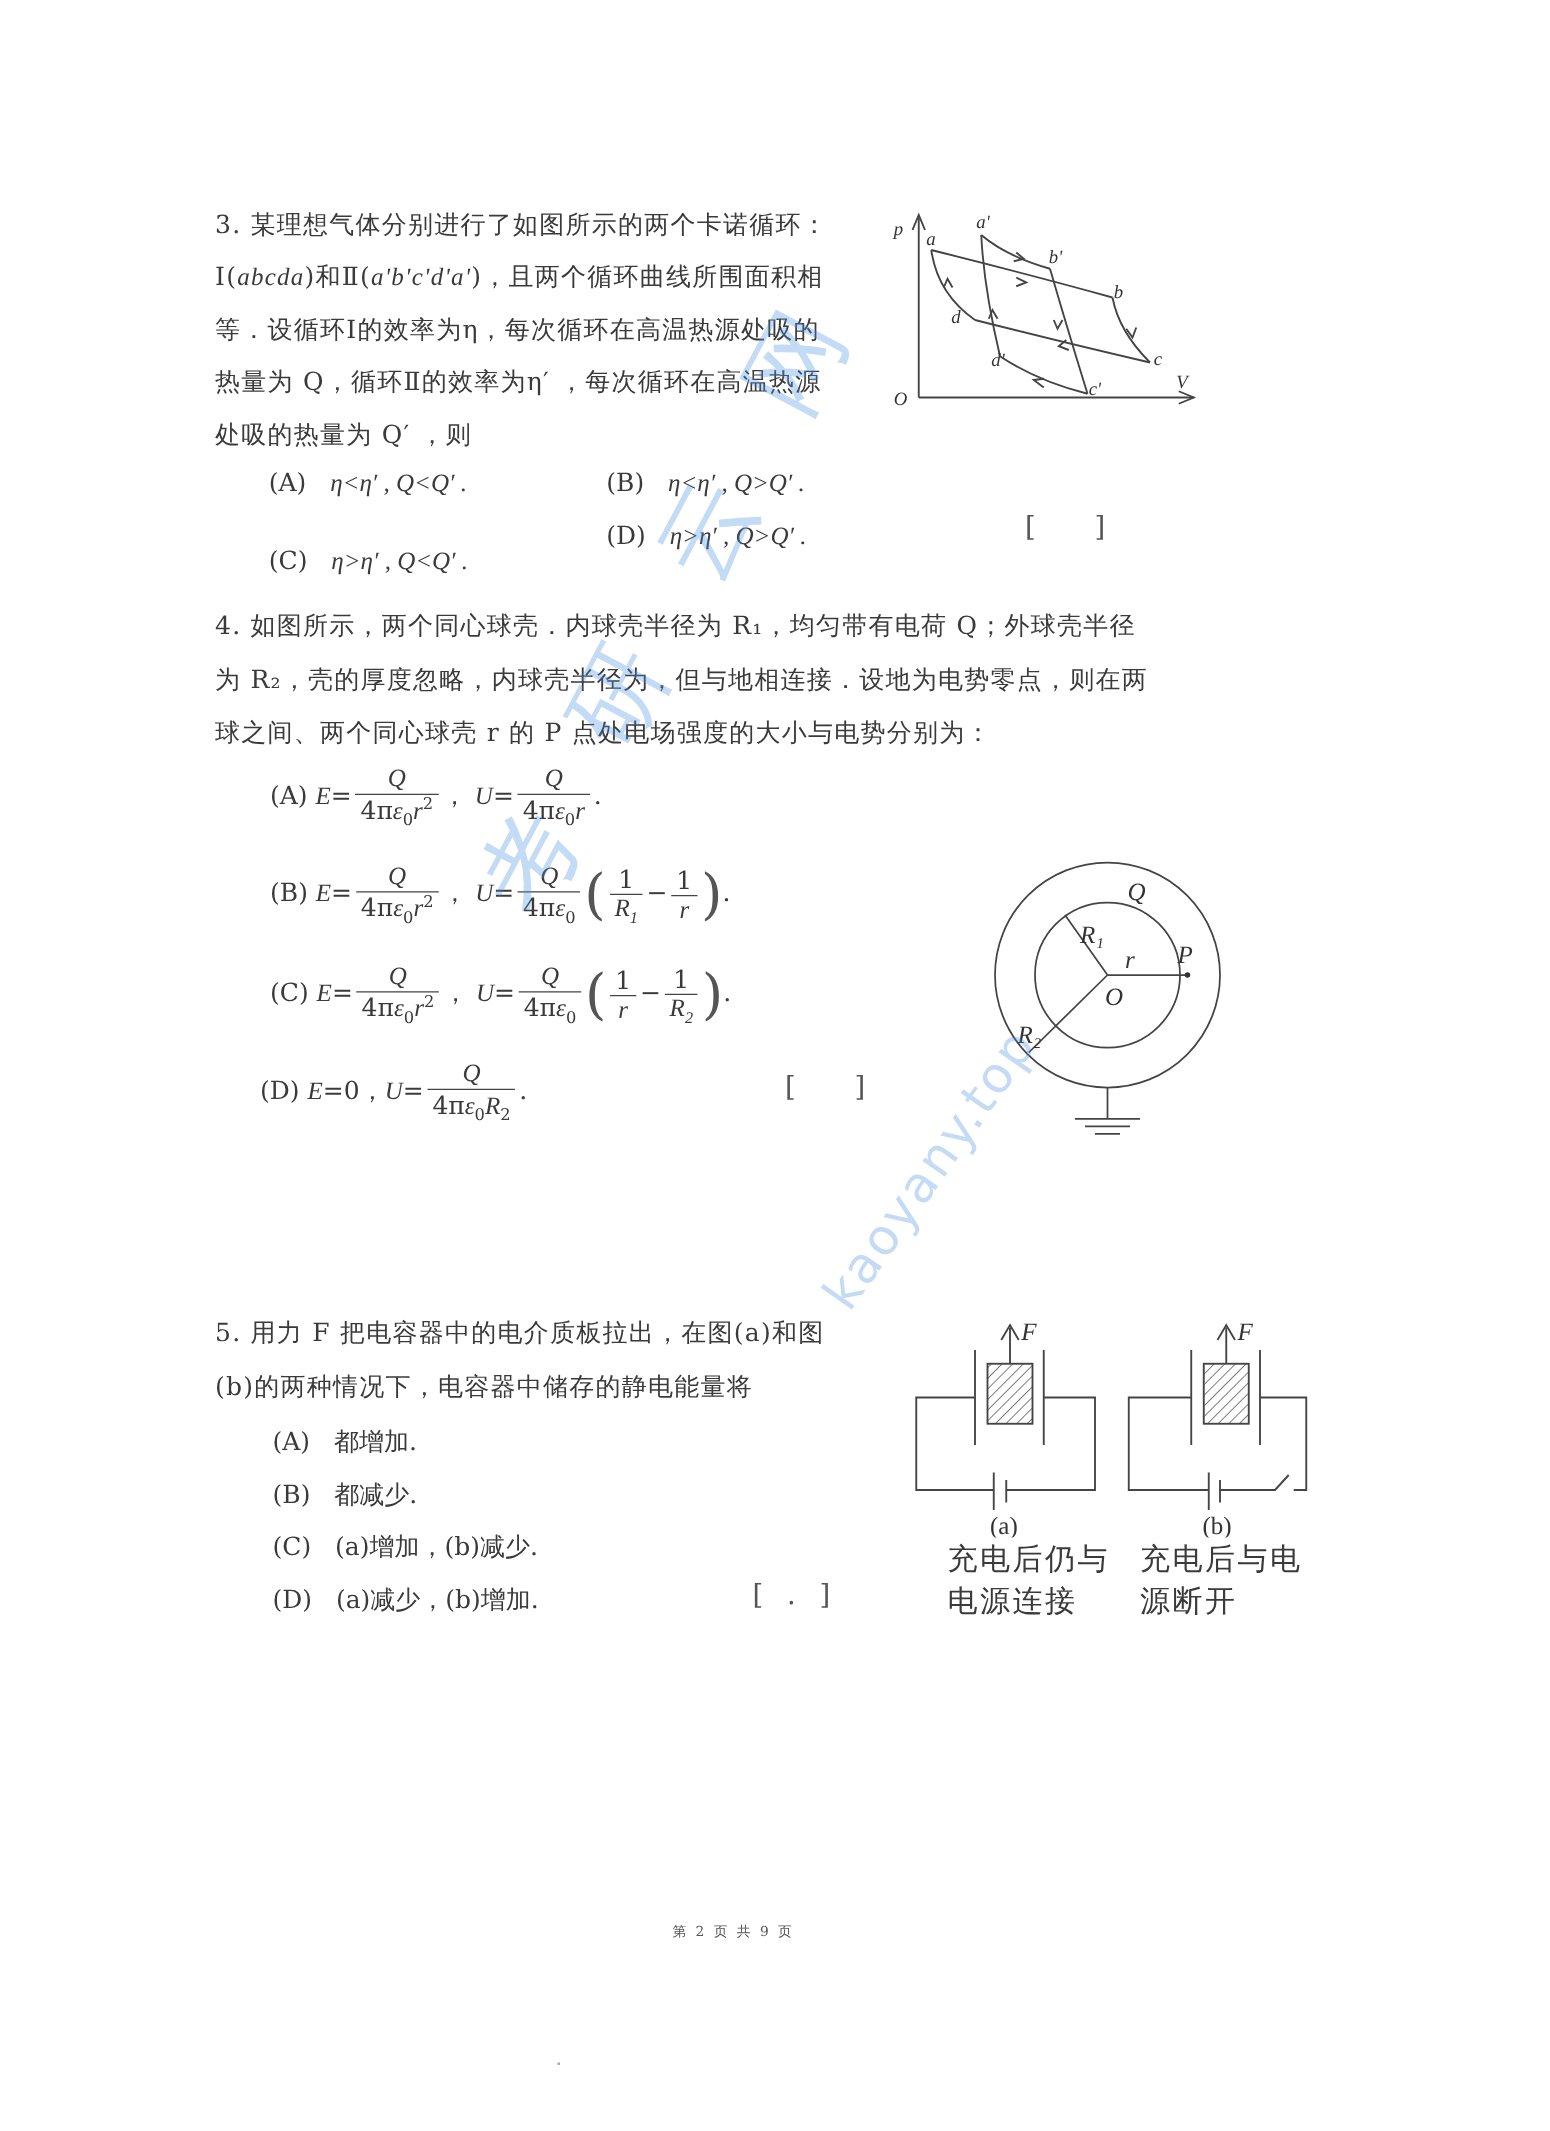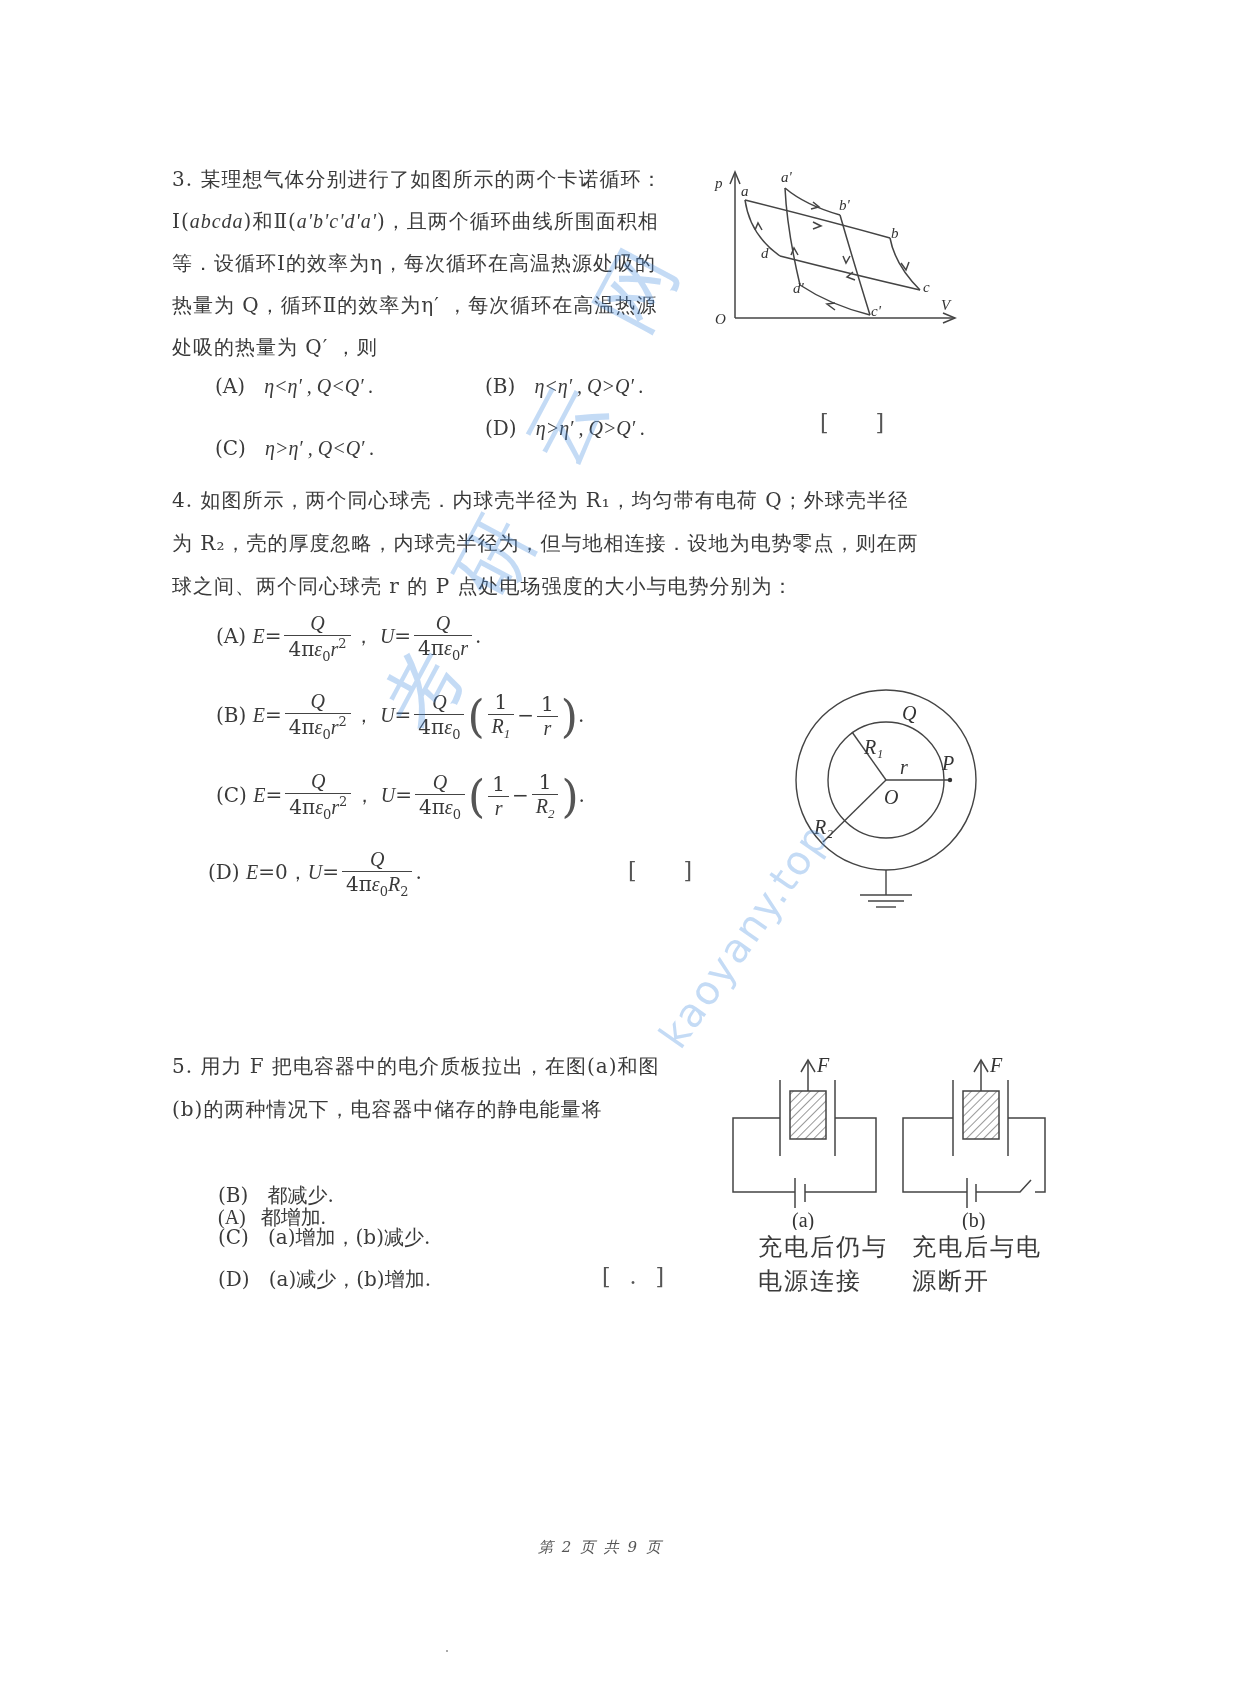--- a/index.html
+++ b/index.html
@@ -11,21 +11,21 @@
   .line { position: absolute; font-size: 20px; white-space: nowrap; letter-spacing: 1px; }
   .it { font-style: italic; font-family: "Liberation Serif", serif; }
   .opt { position: absolute; font-size: 20px; white-space: nowrap; }
   .frac { display: inline-block; vertical-align: middle; text-align: center; margin: 0 3px; }
   .frac .num { display: block; padding: 0 4px; }
   .frac .den { display: block; border-top: 1.3px solid #444; padding: 0 4px; }
   .paren { font-size: 44px; vertical-align: middle; font-weight: 100; color:#555; }
   sub { font-size: 13px; }
   sup { font-size: 13px; }
   .bracket { position: absolute; font-size: 22px; color: #555; }
-  .footer { position: absolute; font-size: 15px; color: #555; letter-spacing: 2px; font-style: italic; }
+  .footer { position: absolute; font-size: 11px; color: #555; letter-spacing: 2px; }
   .cap { position: absolute; font-size: 24px; color: #3a3a3a; letter-spacing: 2px; font-family: "DejaVu Sans", sans-serif; }
   .wm { position: absolute; color: #4a90e2; opacity: 0.32; font-family: "DejaVu Sans", sans-serif; pointer-events: none; }
   .lbl { font-family: "Liberation Serif", serif; font-style: italic; font-size: 15px; fill: #333; }
   .lbl-up { font-family: "Liberation Serif", serif; font-style: italic; font-size: 20px; fill: #333; }
 </style>
 </head>
 <body>
 
 <div class="line" style="left:172px; top:166px;">3. 某理想气体分别进行了如图所示的两个卡诺循环：</div>
 <div class="line" style="left:172px; top:208px;"><span>Ⅰ(</span><span class="it">abcda</span><span>)和Ⅱ(</span><span class="it">a'b'c'd'a'</span><span>)，且两个循环曲线所围面积相</span></div>
@@ -123,21 +123,21 @@
   <text x="142" y="50" class="lbl-up">Q</text>
   <text x="104" y="84" class="lbl-up">R₁</text>
   <text x="140" y="104" class="lbl-up">r</text>
   <text x="182" y="100" class="lbl-up">P</text>
   <text x="124" y="134" class="lbl-up">O</text>
   <text x="54" y="164" class="lbl-up">R₂</text>
 </svg>
 
 <div class="line" style="left:172px; top:1053px;">5. 用力 F 把电容器中的电介质板拉出，在图(a)和图</div>
 <div class="line" style="left:172px; top:1096px;">(b)的两种情况下，电容器中储存的静电能量将</div>
-<div class="opt" style="left:218px; top:1204px;font-family:Liberation Serif, serif;"><span>(A)</span>&nbsp;&nbsp;&nbsp;<span>都增加.</span></div>
+<div class="opt" style="left:218px; top:1140px;"><span>(A)</span>&nbsp;&nbsp;&nbsp;<span>都增加.</span></div>
 <div class="opt" style="left:218px; top:1182px;"><span>(B)</span>&nbsp;&nbsp;&nbsp;<span>都减少.</span></div>
 <div class="opt" style="left:218px; top:1224px;"><span>(C)</span>&nbsp;&nbsp;&nbsp;<span>(a)增加，(b)减少.</span></div>
 <div class="opt" style="left:218px; top:1266px;"><span>(D)</span>&nbsp;&nbsp;&nbsp;<span>(a)减少，(b)增加.</span></div>
 <div class="bracket" style="left:602px; top:1264px; word-spacing:12px;">[    .    ]</div>
 
 <svg class="abs" style="left:715px; top:1050px;" width="340" height="180">
   <defs>
     <pattern id="hatch" patternUnits="userSpaceOnUse" width="6" height="6" patternTransform="rotate(45)">
       <line x1="0" y1="0" x2="0" y2="6" stroke="#555" stroke-width="1.2"></line>
     </pattern>

